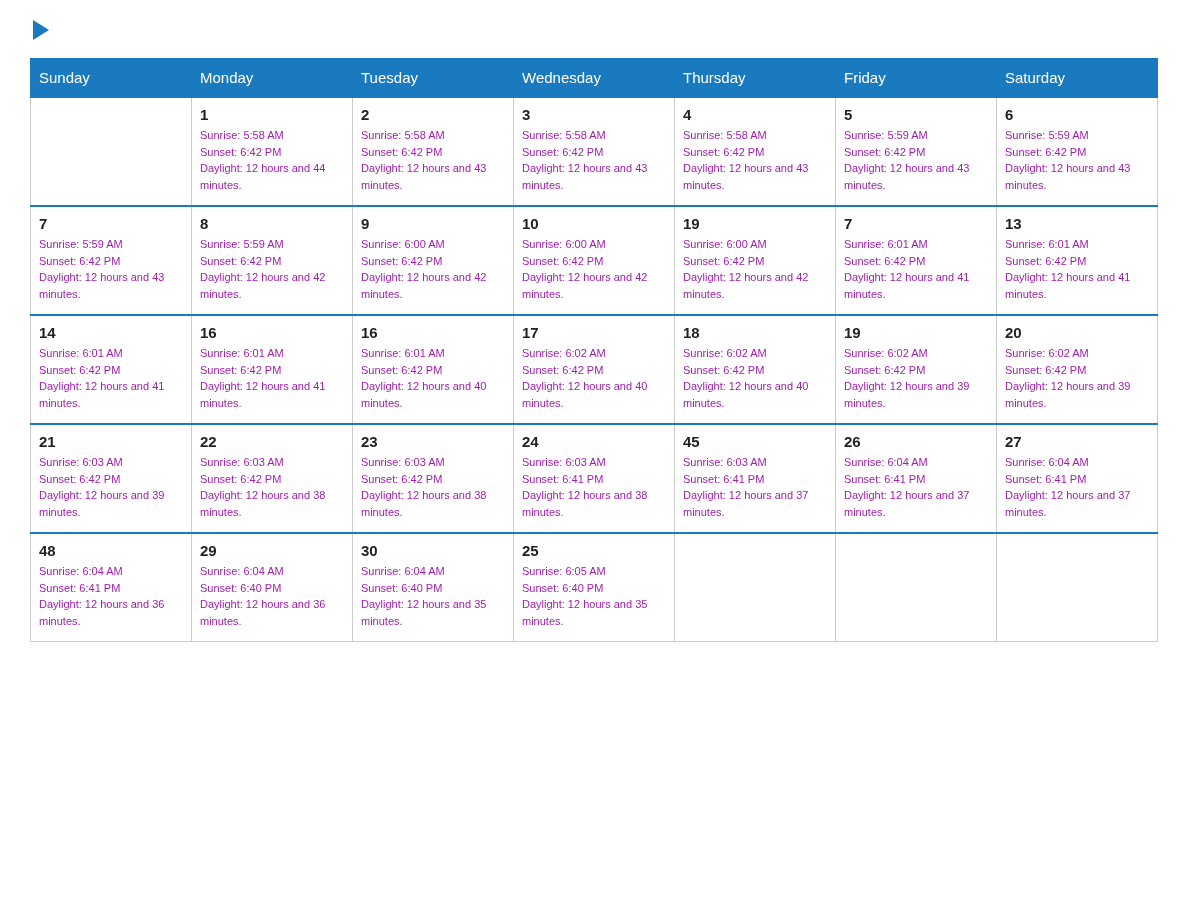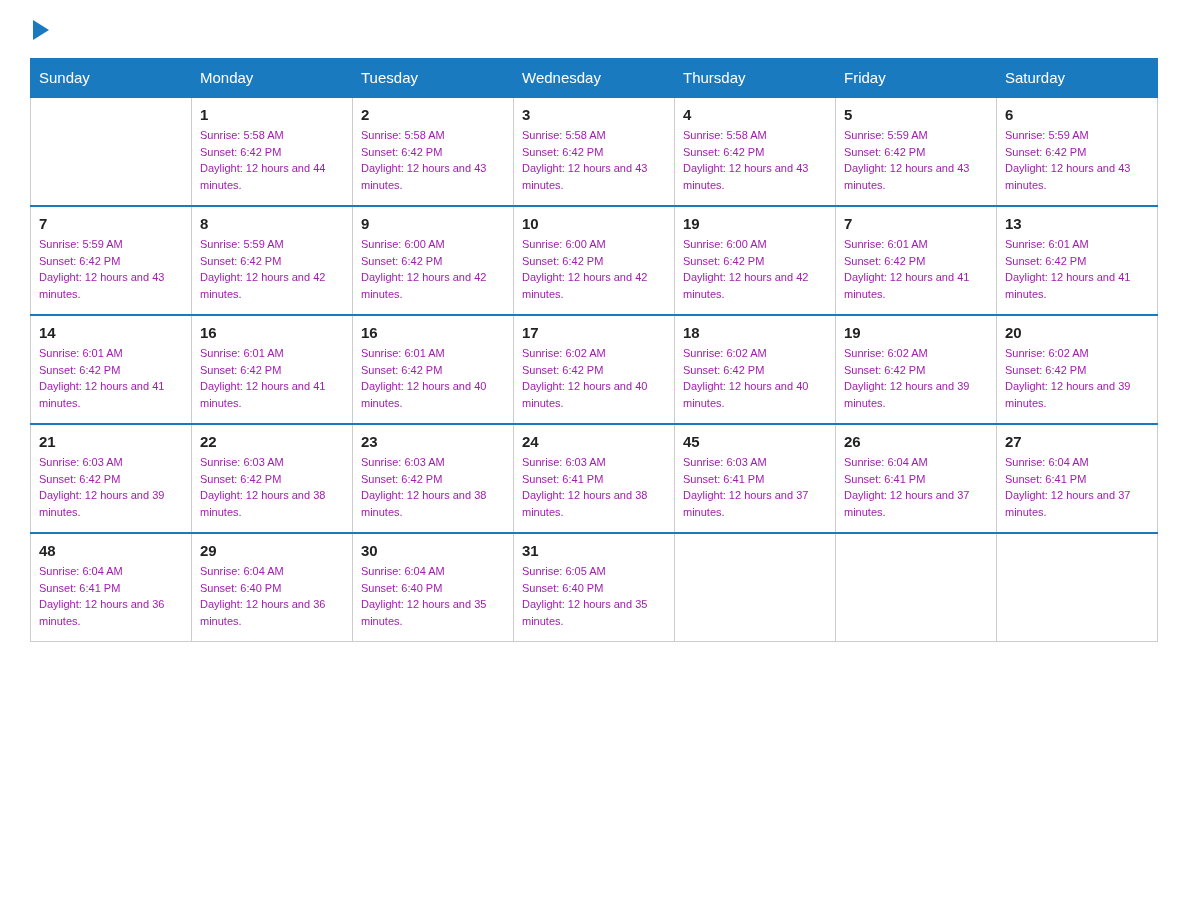--- a/index.html
+++ b/index.html
@@ -258,21 +258,21 @@
         </td>
         <td>
           <span class="day-number">29</span>
           <div class="day-info">Sunrise: 6:04 AM<br>Sunset: 6:40 PM<br>Daylight: 12 hours and 36 minutes.</div>
         </td>
         <td>
           <span class="day-number">30</span>
           <div class="day-info">Sunrise: 6:04 AM<br>Sunset: 6:40 PM<br>Daylight: 12 hours and 35 minutes.</div>
         </td>
         <td>
-          <span class="day-number">31</span>
+          <span class="day-number">25</span>
           <div class="day-info">Sunrise: 6:05 AM<br>Sunset: 6:40 PM<br>Daylight: 12 hours and 35 minutes.</div>
         </td>
         <td class="empty"></td>
         <td class="empty"></td>
         <td class="empty"></td>
       </tr>
     </tbody>
 </table>
 
 </body></html>

